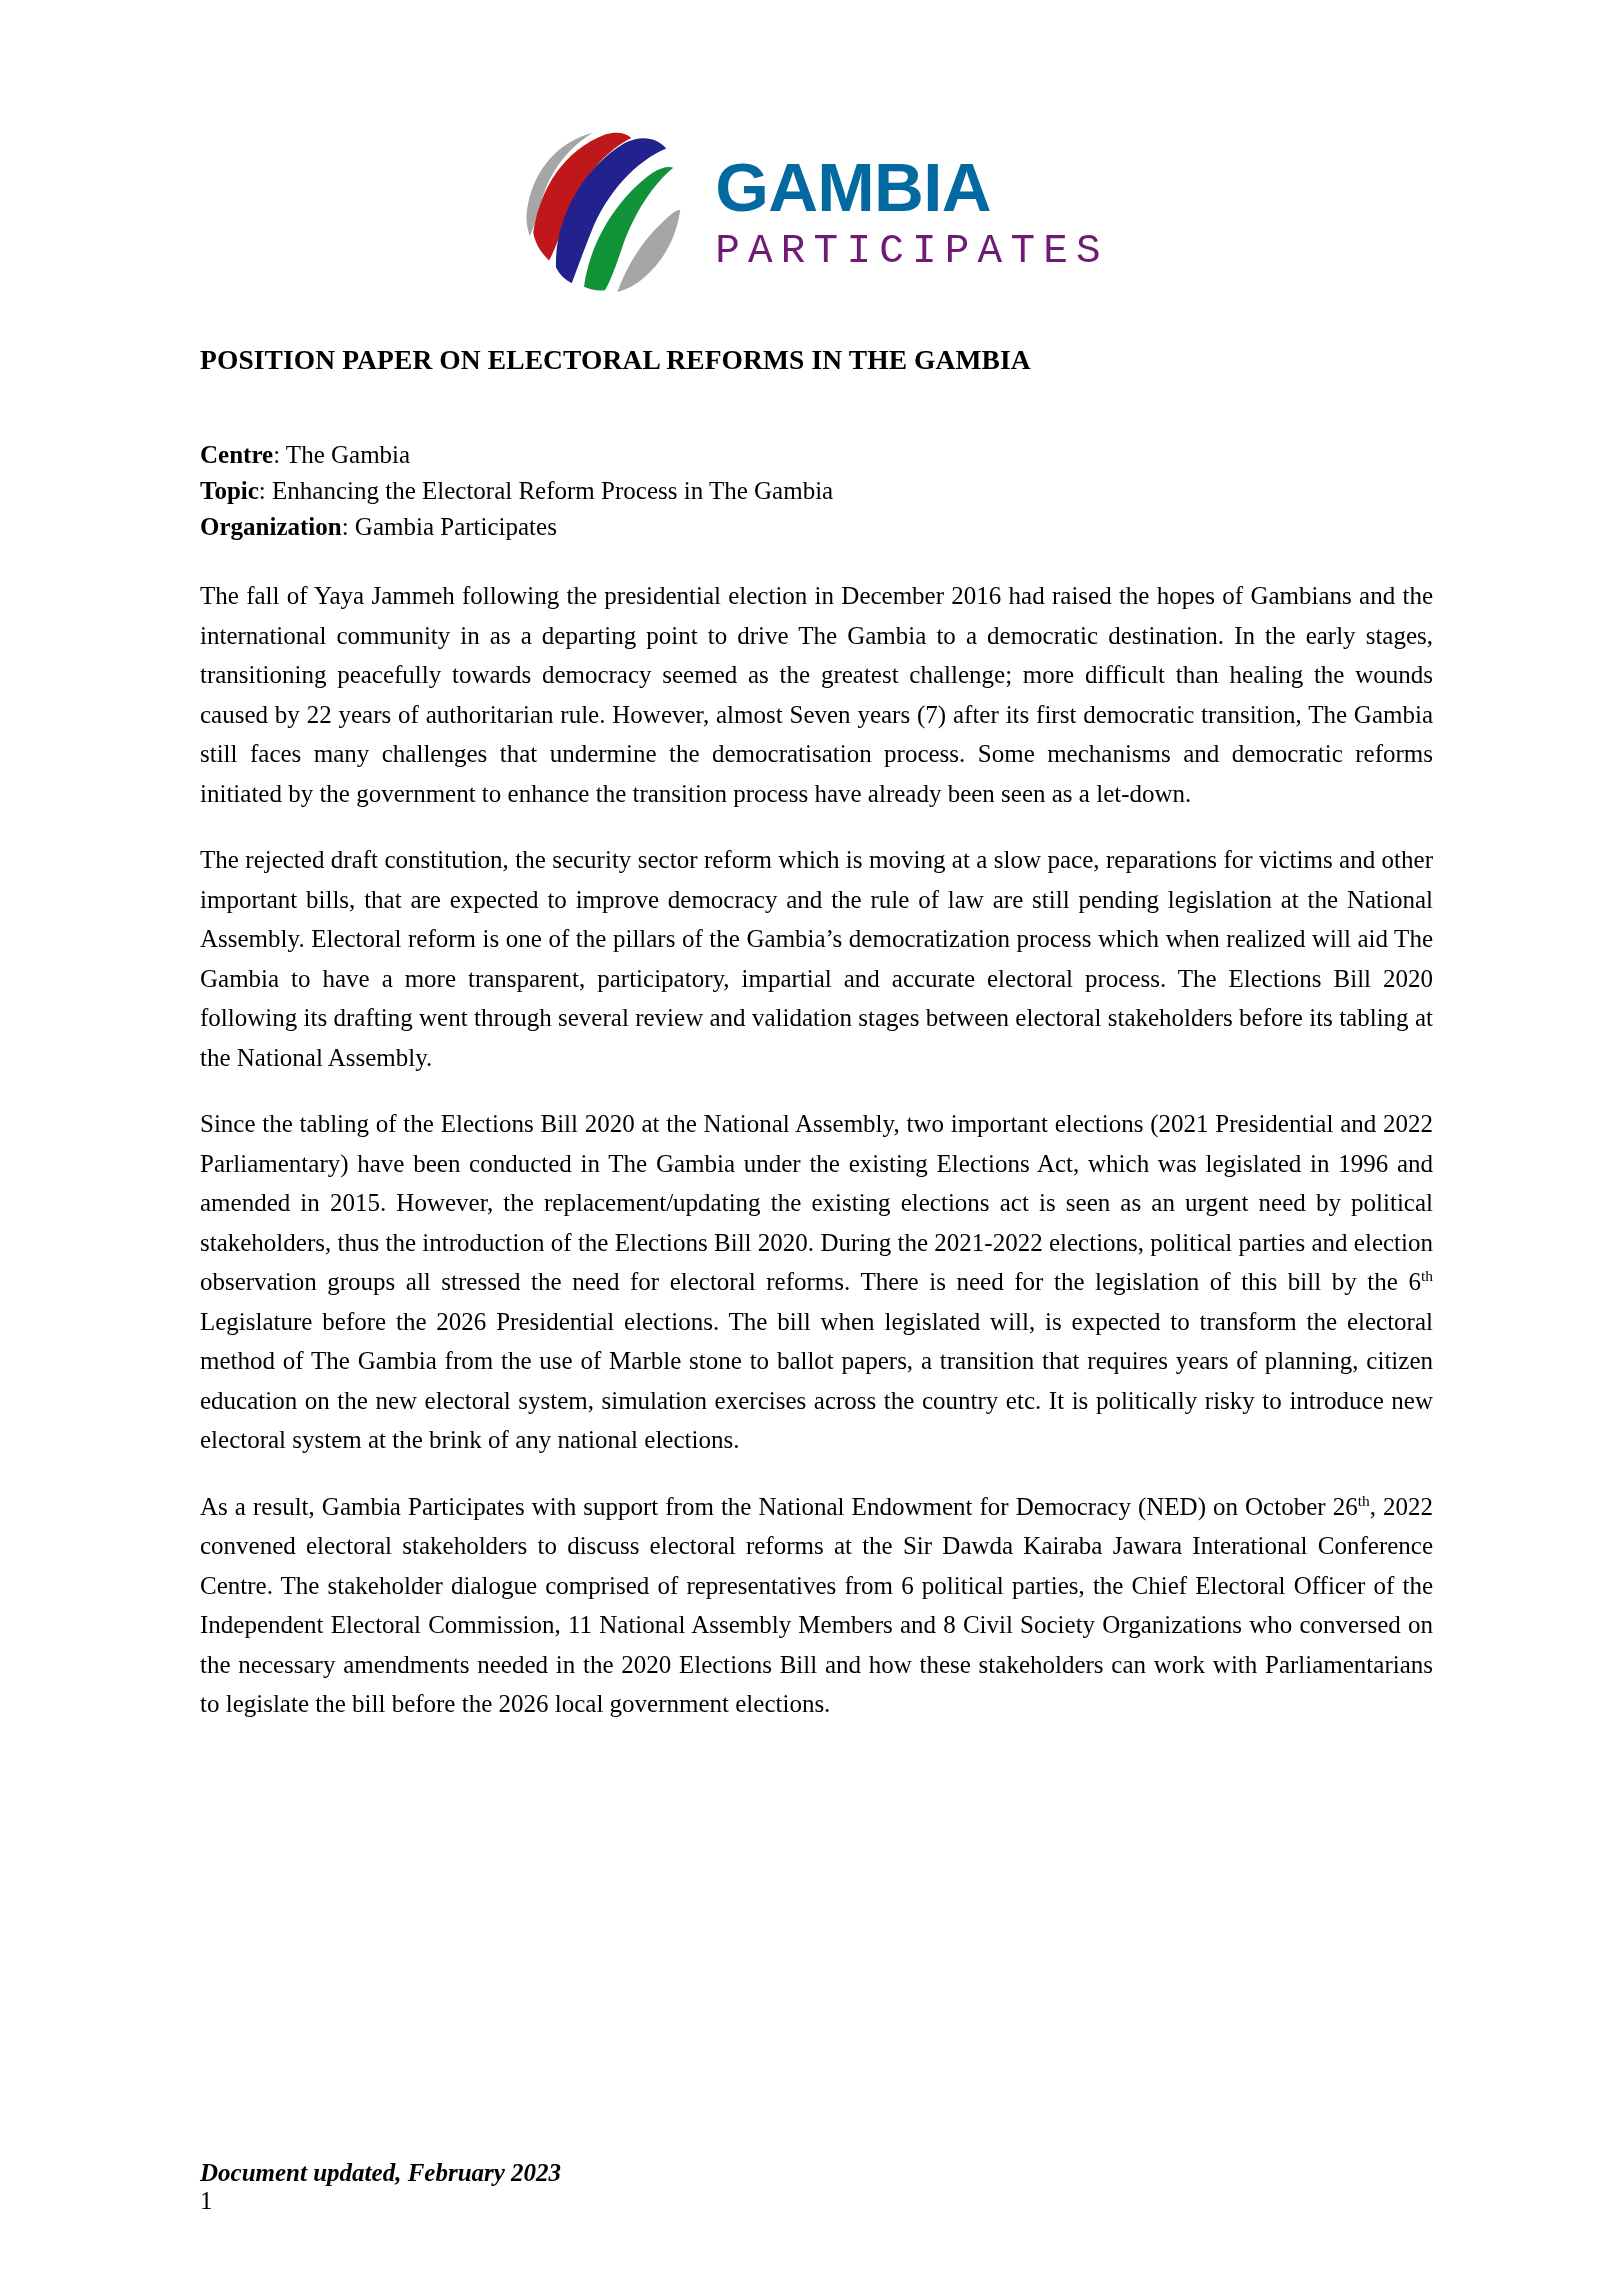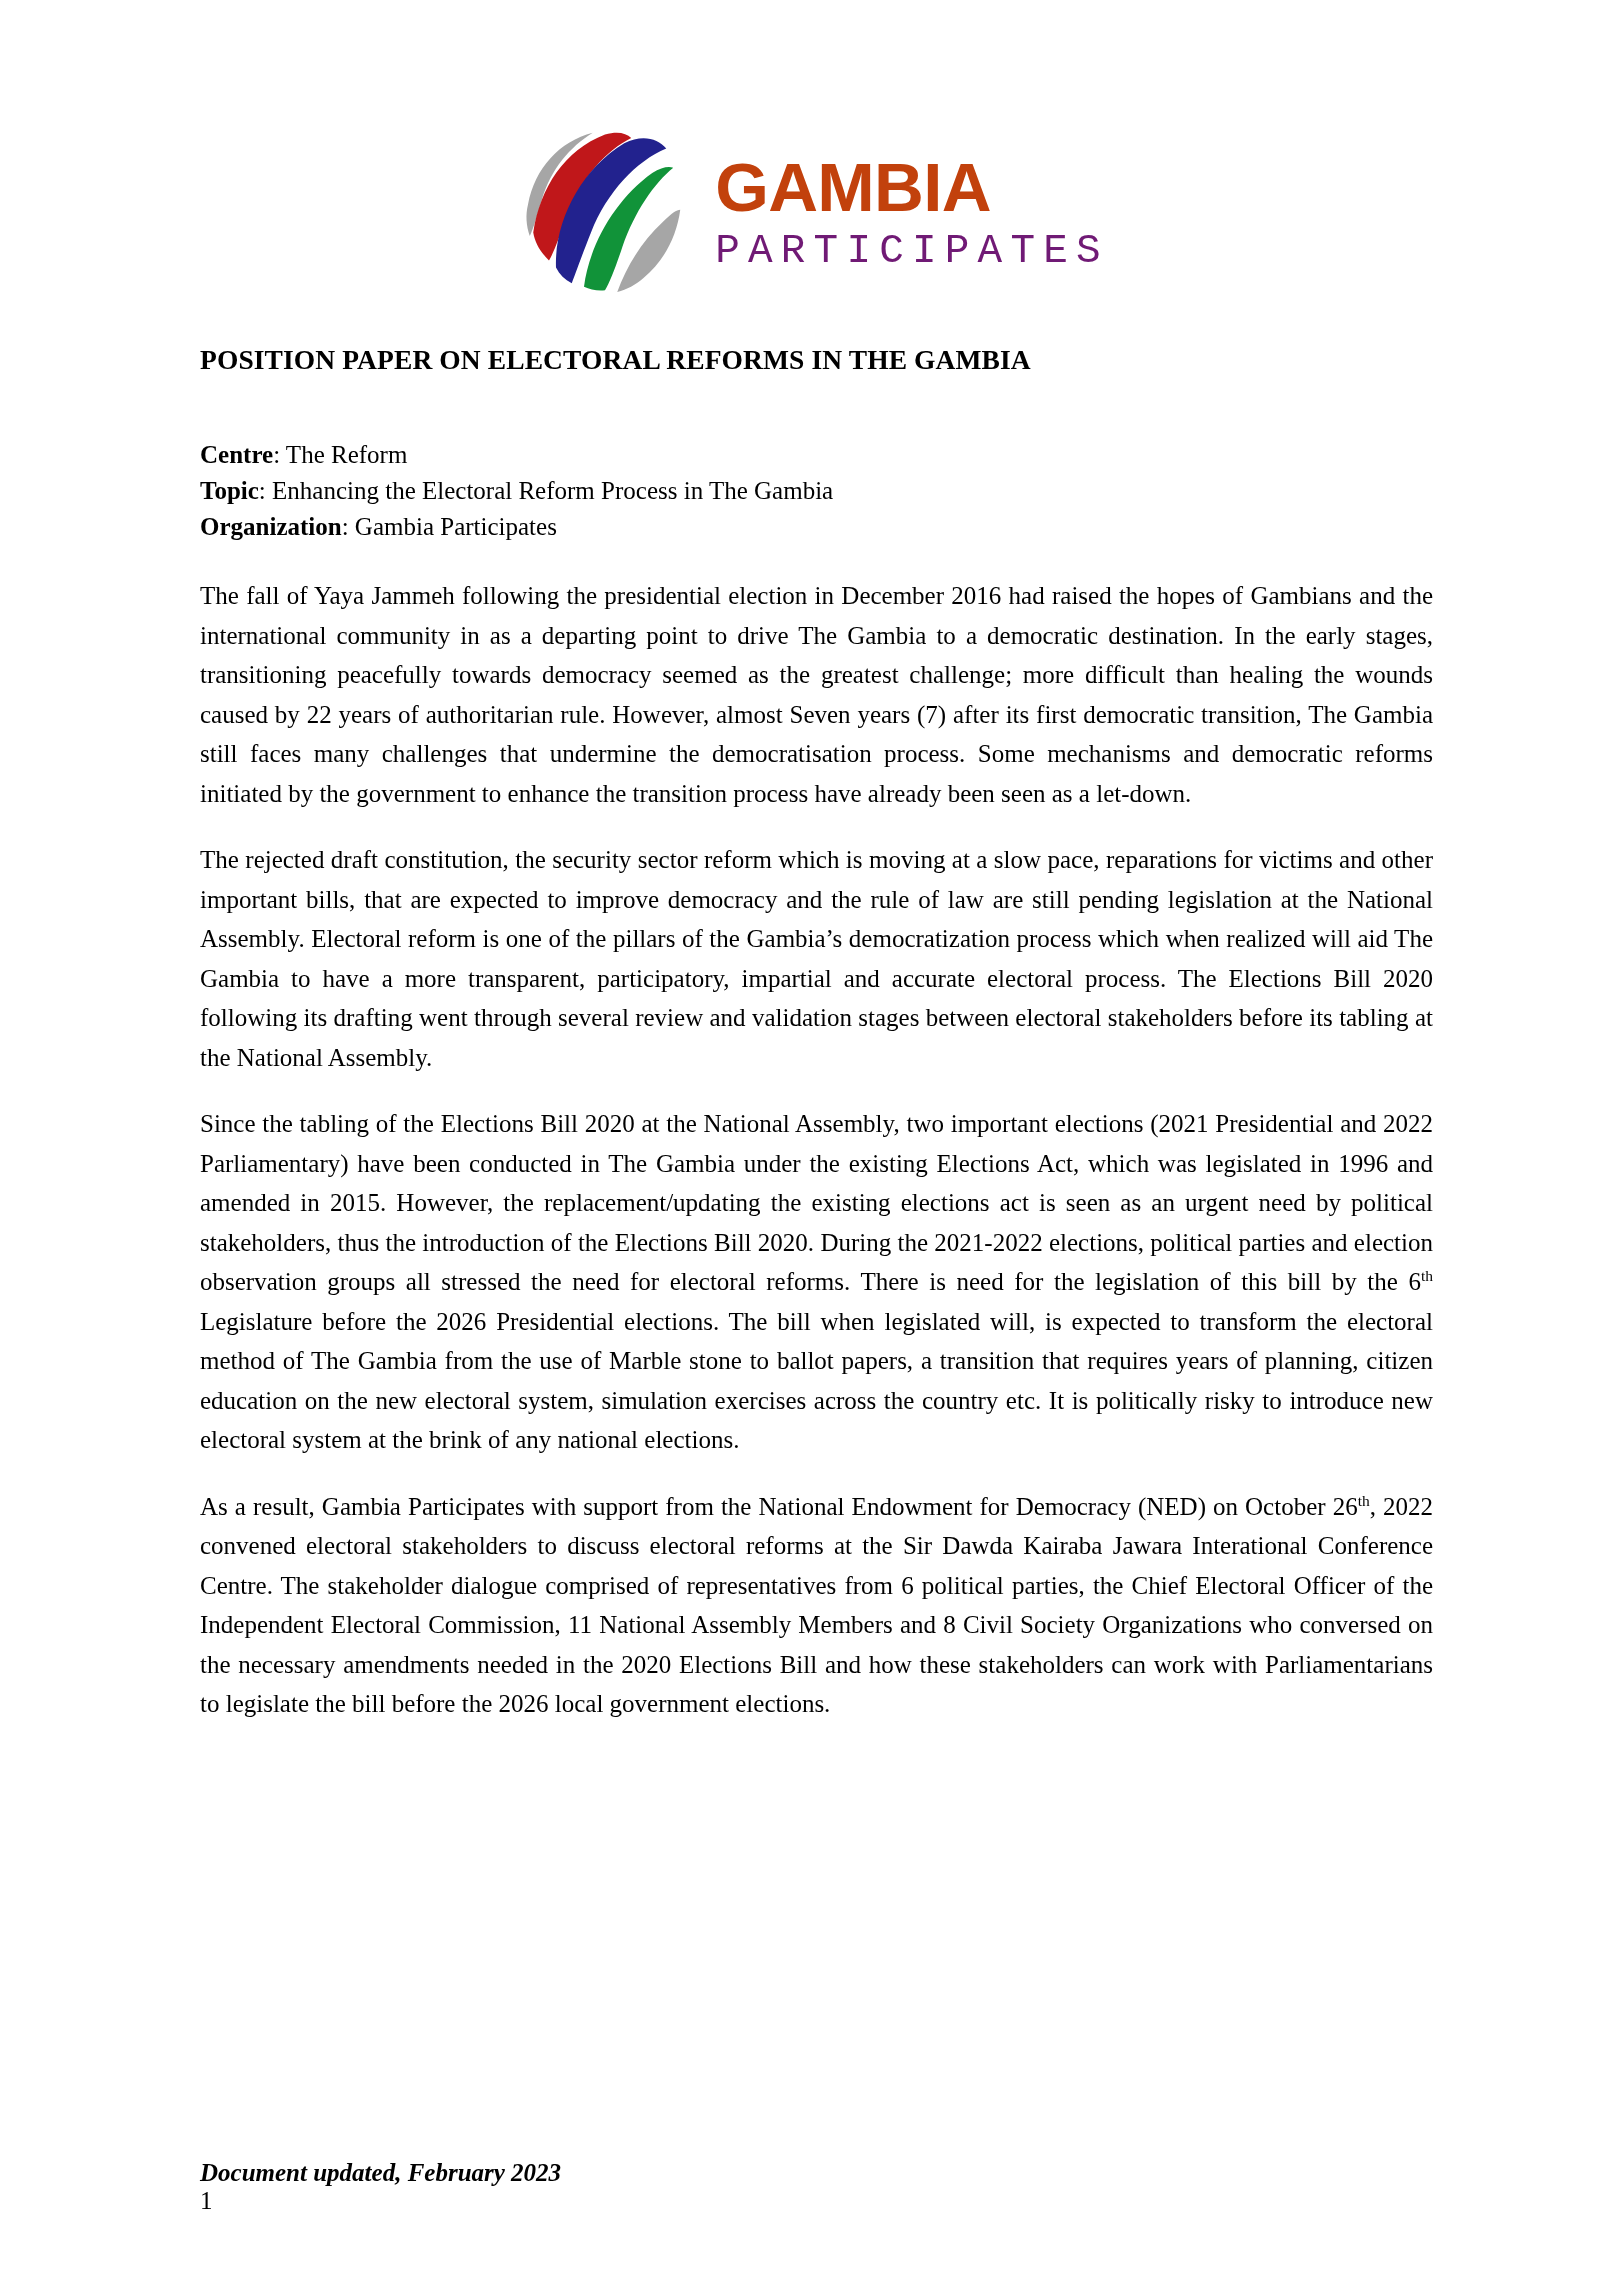--- a/index.html
+++ b/index.html
@@ -41,21 +41,21 @@
     align-items: flex-start;
     justify-content: center;
     padding-top: 3.9px;
   }
   .logo-title {
     font-family: "Liberation Sans", "DejaVu Sans", sans-serif;
     font-weight: bold;
     font-size: 69px;
     line-height: 1.02;
     letter-spacing: -0.7px;
-    color: #c2410c;
+    color: #0369a1;
     white-space: nowrap;
   }
   .logo-sub {
     font-family: Liberation Mono, monospace;
     font-weight: normal;
     font-size: 41px;
     line-height: 1.05;
     letter-spacing: 8.2px;
     color: #701a75;
     white-space: nowrap;
@@ -156,21 +156,21 @@
       <div class="logo-title">GAMBIA</div>
       <div class="logo-sub">PARTICIPATES</div>
     </div>
   </div>
 
   <div class="content">
 
     <h1 class="doc-title">POSITION PAPER ON ELECTORAL REFORMS IN THE GAMBIA</h1>
 
     <div class="meta">
-      <div><span class="lbl">Centre</span><span>: The Reform</span></div>
+      <div><span class="lbl">Centre</span><span>: The Gambia</span></div>
       <div><span class="lbl">Topic</span><span>: Enhancing the Electoral Reform Process in The Gambia</span></div>
       <div><span class="lbl">Organization</span><span>: Gambia Participates</span></div>
     </div>
 
     <div class="body-text">
       <p>The fall of Yaya Jammeh following the presidential election in December 2016 had raised the hopes of Gambians and the international community in as a departing point to drive The Gambia to a democratic destination. In the early stages, transitioning peacefully towards democracy seemed as the greatest challenge; more difficult than healing the wounds caused by 22 years of authoritarian rule. However, almost Seven years (7) after its first democratic transition, The Gambia still faces many challenges that undermine the democratisation process. Some mechanisms and democratic reforms initiated by the government to enhance the transition process have already been seen as a let-down.</p>
       <p>The rejected draft constitution, the security sector reform which is moving at a slow pace, reparations for victims and other important bills, that are expected to improve democracy and the rule of law are still pending legislation at the National Assembly. Electoral reform is one of the pillars of the Gambia’s democratization process which when realized will aid The Gambia to have a more transparent, participatory, impartial and accurate electoral process. The Elections Bill 2020 following its drafting went through several review and validation stages between electoral stakeholders before its tabling at the National Assembly.</p>
       <p><span>Since the tabling of the Elections Bill 2020 at the National Assembly, two important elections (2021 Presidential and 2022 Parliamentary) have been conducted in The Gambia under the existing Elections Act, which was legislated in 1996 and amended in 2015. However, the replacement/updating the existing elections act is seen as an urgent need by political stakeholders, thus the introduction of the Elections Bill 2020. During the 2021-2022 elections, political parties and election observation groups all stressed the need for electoral reforms. There is need for the legislation of this bill by the 6</span><sup>th</sup><span> Legislature before the 2026 Presidential elections. The bill when legislated will, is expected to transform the electoral method of The Gambia from the use of Marble stone to ballot papers, a transition that requires years of planning, citizen education on the new electoral system, simulation exercises across the country etc. It is politically risky to introduce new electoral system at the brink of any national elections.</span></p>
       <p><span>As a result, Gambia Participates with support from the National Endowment for Democracy (NED) on October 26</span><sup>th</sup><span>, 2022 convened electoral stakeholders to discuss electoral reforms at the Sir Dawda Kairaba Jawara Interational Conference Centre. The stakeholder dialogue comprised of representatives from 6 political parties, the Chief Electoral Officer of the Independent Electoral Commission, 11 National Assembly Members and 8 Civil Society Organizations who conversed on the necessary amendments needed in the 2020 Elections Bill and how these stakeholders can work with Parliamentarians to legislate the bill before the 2026 local government elections.</span></p>
     </div>

